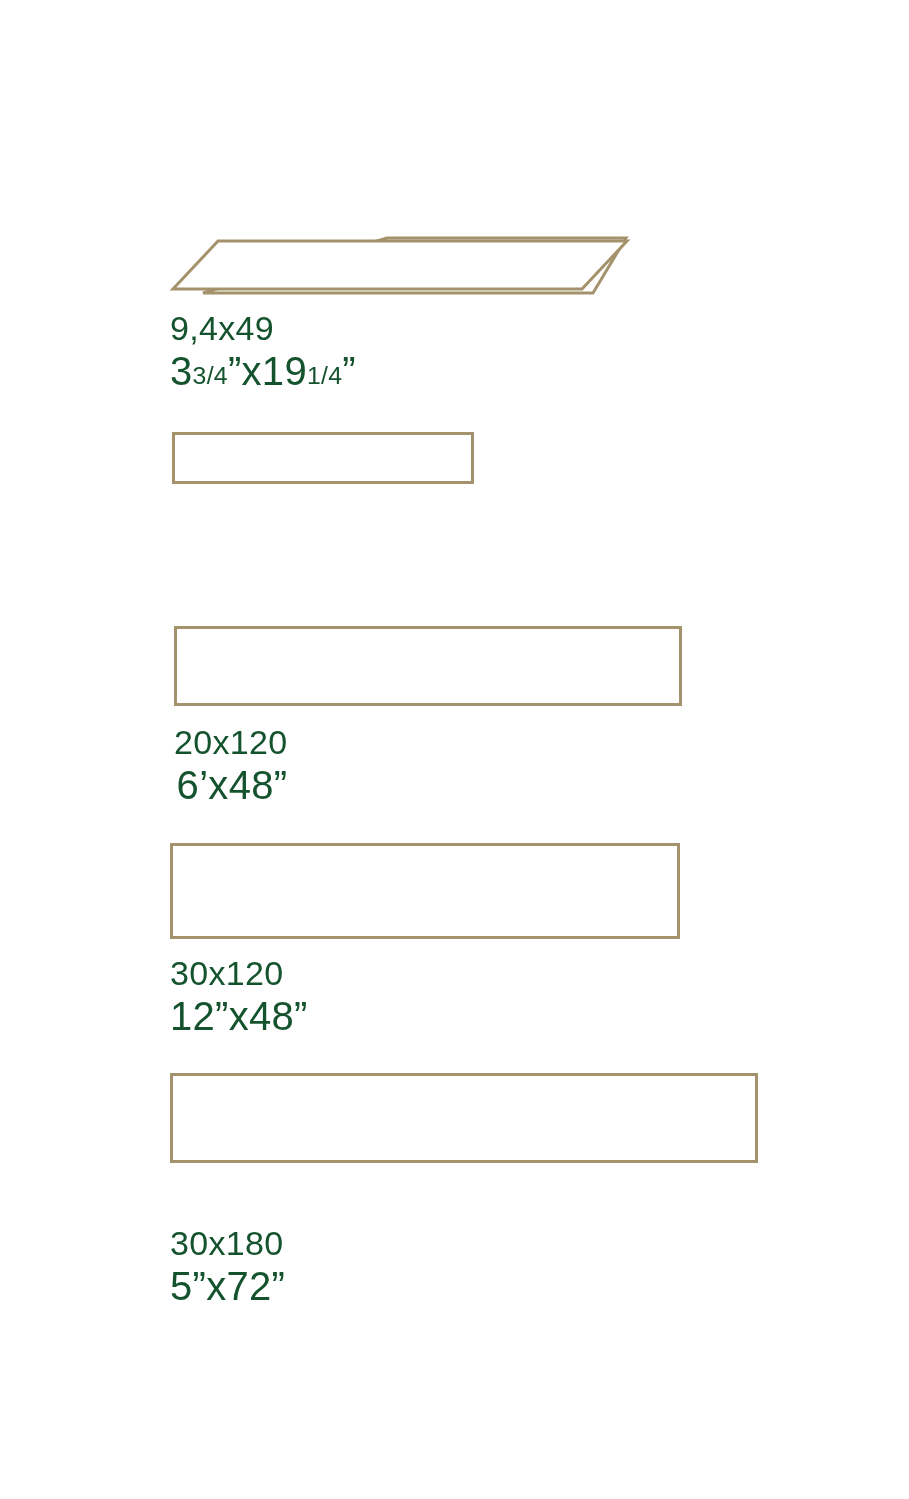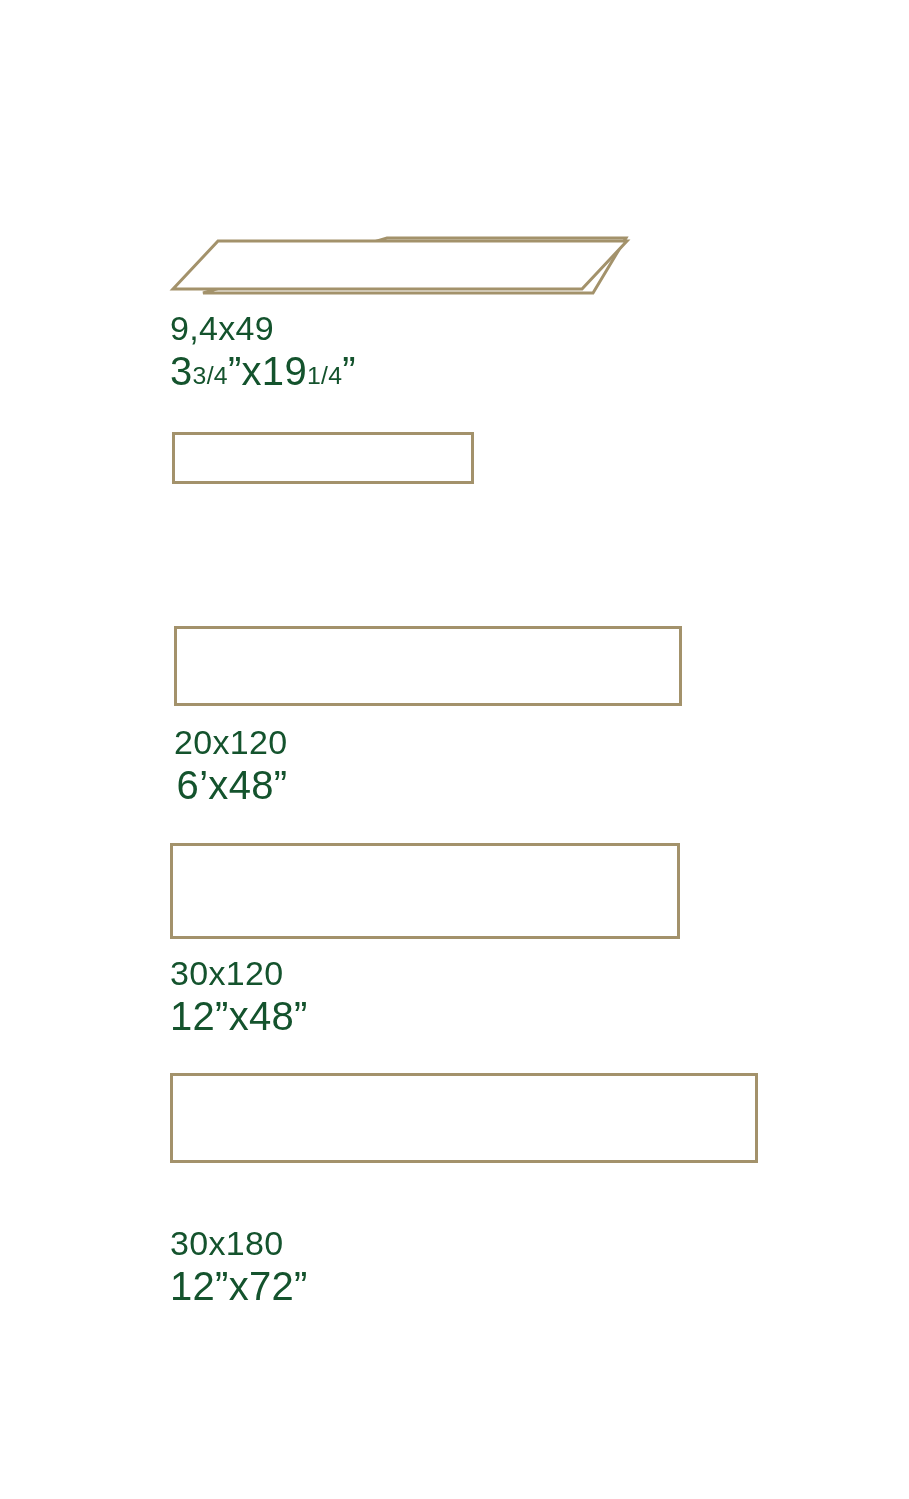--- a/index.html
+++ b/index.html
@@ -92,17 +92,17 @@
     <div class="labels" style="left:0px; top:110px;">
       <div class="label-metric">30x120</div>
       <div class="label-imperial">12”x48”</div>
     </div>
   </div>
 
   <div class="size-item" style="left:170px; top:1073px; width:700px; height:240px;">
     <div class="shape shape-rect" style="left:0; top:0; width:588px; height:90px;"></div>
     <div class="labels" style="left:0px; top:106px;margin-top:44px;">
       <div class="label-metric">30x180</div>
-      <div class="label-imperial">12”x72”</div>
+      <div class="label-imperial">5”x72”</div>
     </div>
   </div>
 
 </div>
 
 </body></html>

